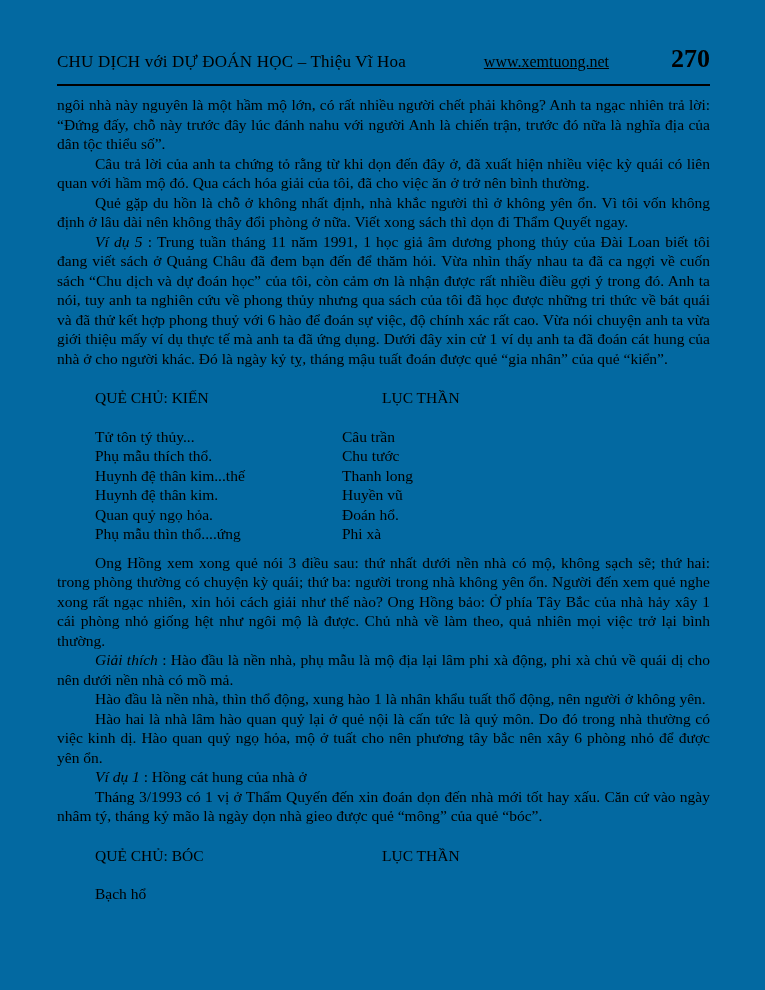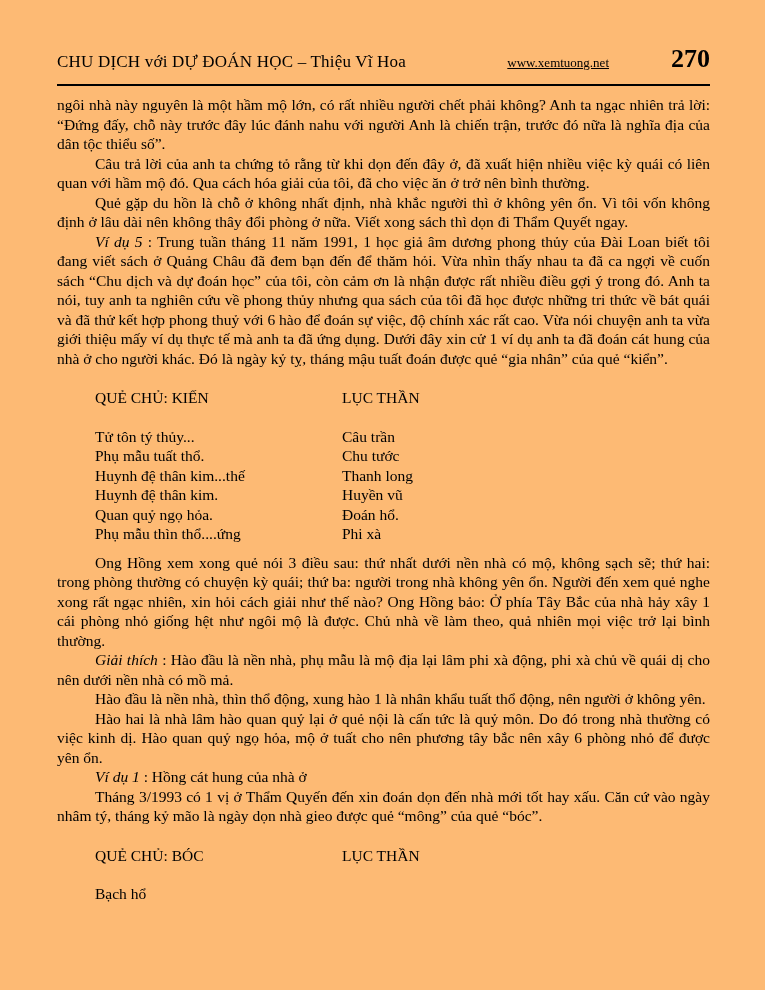--- a/index.html
+++ b/index.html
@@ -5,40 +5,40 @@
   html, body {
     margin: 0;
     padding: 0;
     background: #ffffff;
   }
   .page {
     position: relative;
     width: 765px;
     height: 990px;
     margin: 0 auto;
-    background: #fdba74;
+    background: #0369a1;
     color: #000000;
     font-family: "Liberation Serif", "DejaVu Serif", serif;
     box-sizing: border-box;
     padding: 44px 55px 0 57px;
     overflow: hidden;
   }
   .header {
     display: flex;
     align-items: baseline;
     white-space: nowrap;
   }
   .book-title {
     font-size: 17px;
     letter-spacing: 0.2px;
   }
   .website {
     margin-left: auto;
     margin-right: 62px;
-    font-size: 13px;
+    font-size: 16px;
     text-decoration: underline;
     color: #000000;
   }
   .page-number {
     font-size: 26px;
     font-weight: bold;
   }
   .header-rule {
     border: none;
     border-top: 2px solid #000000;
@@ -63,20 +63,21 @@
     margin: 20px 0 9px 38px;
     text-align: left;
   }
   .que-row {
     display: grid;
     grid-template-columns: 247px 1fr;
     line-height: 19.5px;
   }
   .que-head {
     margin-bottom: 19px;
+    gap: 40px;
   }
 </style>
 </head>
 <body>
 
 <div class="page">
 
   <div class="header">
     <span class="book-title">CHU DỊCH với DỰ ĐOÁN HỌC – Thiệu Vĩ Hoa</span>
     <span class="website">www.xemtuong.net</span>
@@ -94,21 +95,21 @@
     <div class="que-table">
       <div class="que-row que-head">
         <span>QUẺ CHỦ: KIẾN</span>
         <span>LỤC THẦN</span>
       </div>
       <div class="que-row">
         <span>Tử tôn tý thủy...</span>
         <span>Câu trần</span>
       </div>
       <div class="que-row">
-        <span>Phụ mẫu tuất thổ.</span>
+        <span>Phụ mẫu thích thổ.</span>
         <span>Chu tước</span>
       </div>
       <div class="que-row">
         <span>Huynh đệ thân kim...thế</span>
         <span>Thanh long</span>
       </div>
       <div class="que-row">
         <span>Huynh đệ thân kim.</span>
         <span>Huyền vũ</span>
       </div>

